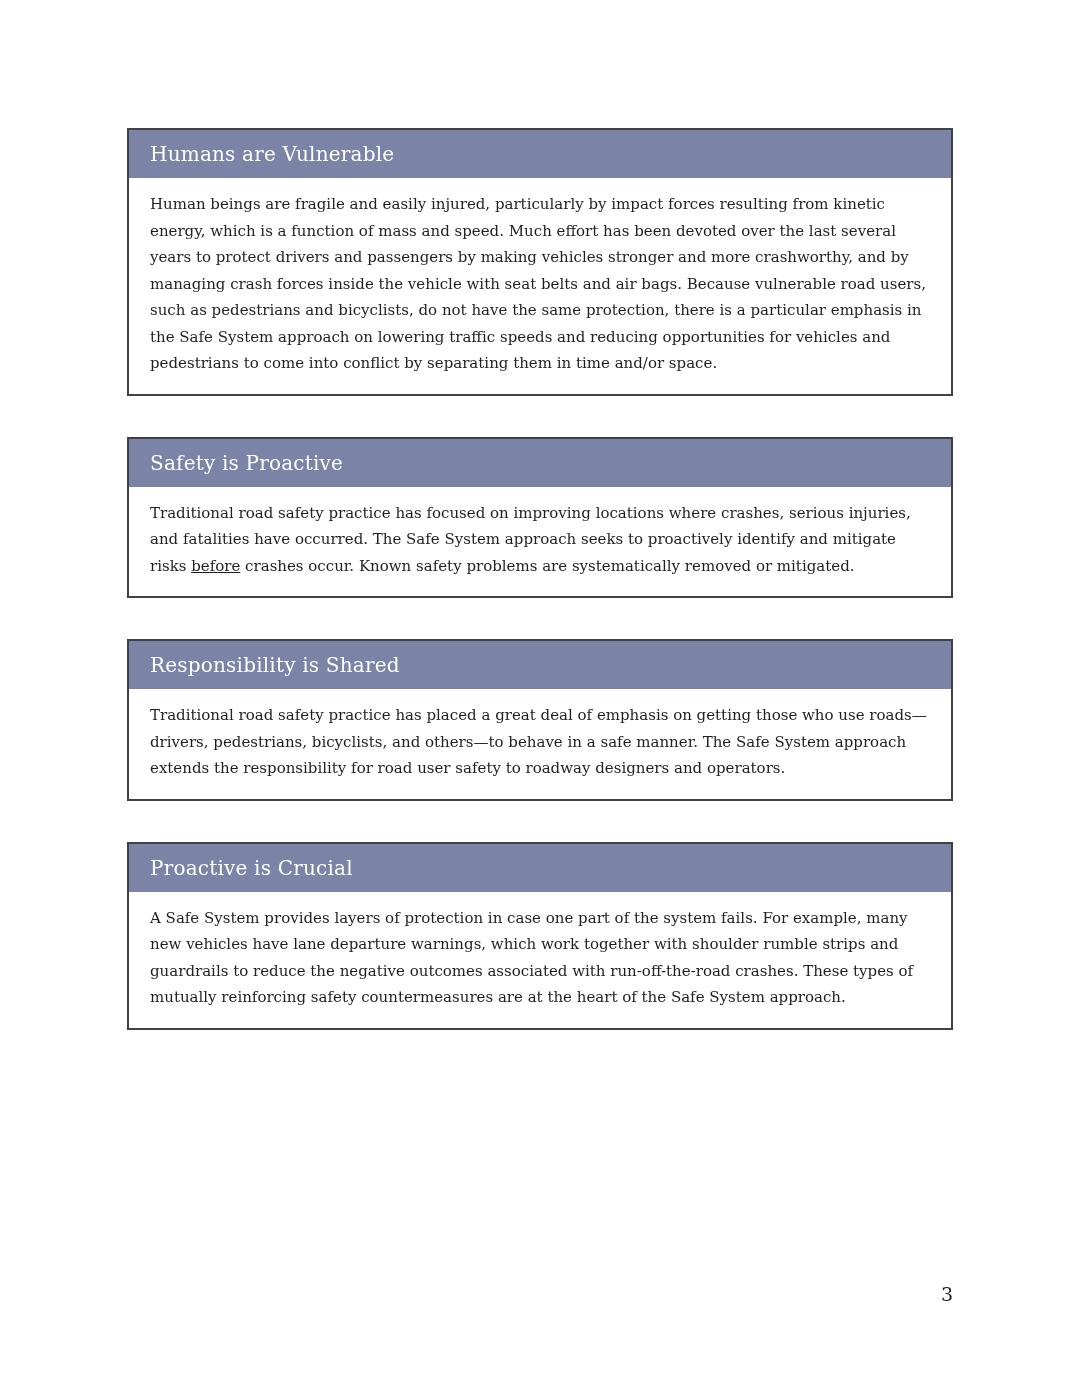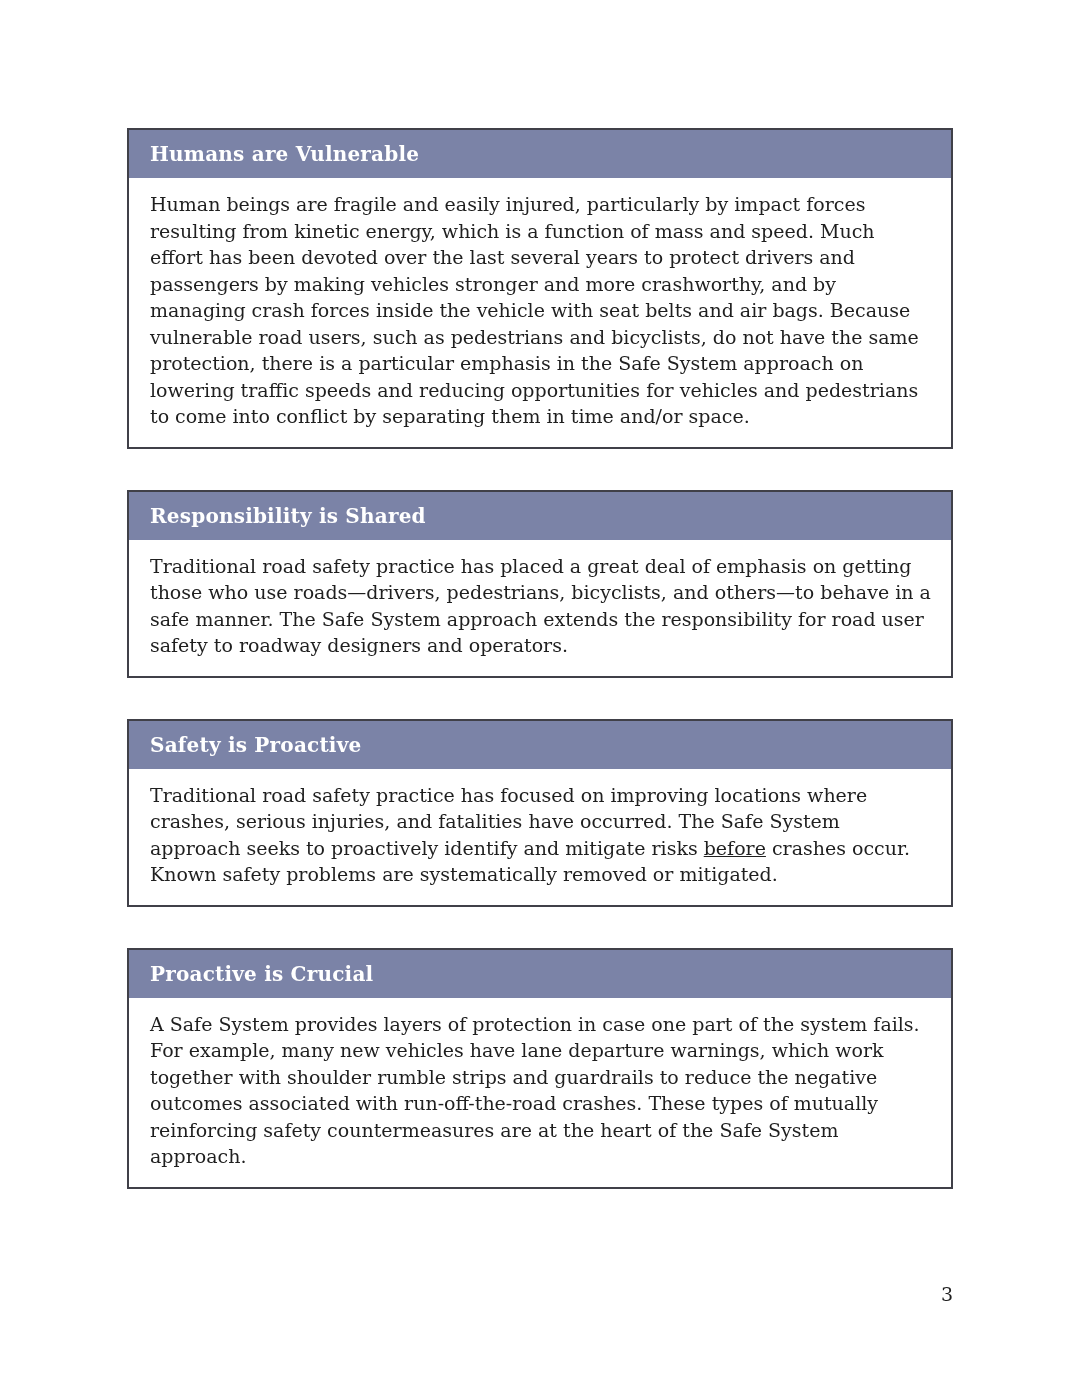--- a/index.html
+++ b/index.html
@@ -23,30 +23,30 @@
     width: 826px;
   }
   .callout {
     border: 2px solid #404048;
     background: #ffffff;
     margin-bottom: 41px;
   }
   .callout-header {
     background: #7b83a7;
     color: #ffffff;
-    font-weight: bold;
+    font-weight: normal;
     font-size: 20px;
     line-height: 48px;
     height: 48px;
     padding: 0 21px;
     letter-spacing: 0.2px;
   }
   .callout-body {
     padding: 13px 20px 17px 21px;
-    font-size: 19px;
+    font-size: 15px;
     line-height: 26.5px;
     color: #1f1f1f;
   }
   .underlined-word {
     text-decoration: underline;
   }
   .page-number {
     position: absolute;
     top: 1283px;
     left: 127px;
@@ -61,27 +61,27 @@
 
 <div class="page">
   <div class="content">
 
     <div class="callout">
       <div class="callout-header">Humans are Vulnerable</div>
       <div class="callout-body">Human beings are fragile and easily injured, particularly by impact forces resulting from kinetic energy, which is a function of mass and speed. Much effort has been devoted over the last several years to protect drivers and passengers by making vehicles stronger and more crashworthy, and by managing crash forces inside the vehicle with seat belts and air bags. Because vulnerable road users, such as pedestrians and bicyclists, do not have the same protection, there is a particular emphasis in the Safe System approach on lowering traffic speeds and reducing opportunities for vehicles and pedestrians to come into conflict by separating them in time and/or space.</div>
     </div>
 
     <div class="callout">
-      <div class="callout-header">Responsibility is Shared</div>
-      <div class="callout-body">Traditional road safety practice has placed a great deal of emphasis on getting those who use roads—drivers, pedestrians, bicyclists, and others—to behave in a safe manner. The Safe System approach extends the responsibility for road user safety to roadway designers and operators.</div>
+      <div class="callout-header">Safety is Proactive</div>
+      <div class="callout-body"><span>Traditional road safety practice has focused on improving locations where crashes, serious injuries, and fatalities have occurred. The Safe System approach seeks to proactively identify and mitigate risks </span><span class="underlined-word">before</span><span> crashes occur. Known safety problems are systematically removed or mitigated.</span></div>
     </div>
 
     <div class="callout">
-      <div class="callout-header">Safety is Proactive</div>
-      <div class="callout-body"><span>Traditional road safety practice has focused on improving locations where crashes, serious injuries, and fatalities have occurred. The Safe System approach seeks to proactively identify and mitigate risks </span><span class="underlined-word">before</span><span> crashes occur. Known safety problems are systematically removed or mitigated.</span></div>
+      <div class="callout-header">Responsibility is Shared</div>
+      <div class="callout-body">Traditional road safety practice has placed a great deal of emphasis on getting those who use roads—drivers, pedestrians, bicyclists, and others—to behave in a safe manner. The Safe System approach extends the responsibility for road user safety to roadway designers and operators.</div>
     </div>
 
     <div class="callout">
       <div class="callout-header">Proactive is Crucial</div>
       <div class="callout-body">A Safe System provides layers of protection in case one part of the system fails. For example, many new vehicles have lane departure warnings, which work together with shoulder rumble strips and guardrails to reduce the negative outcomes associated with run-off-the-road crashes. These types of mutually reinforcing safety countermeasures are at the heart of the Safe System approach.</div>
     </div>
 
   </div>
 
   <div class="page-number">3</div>

